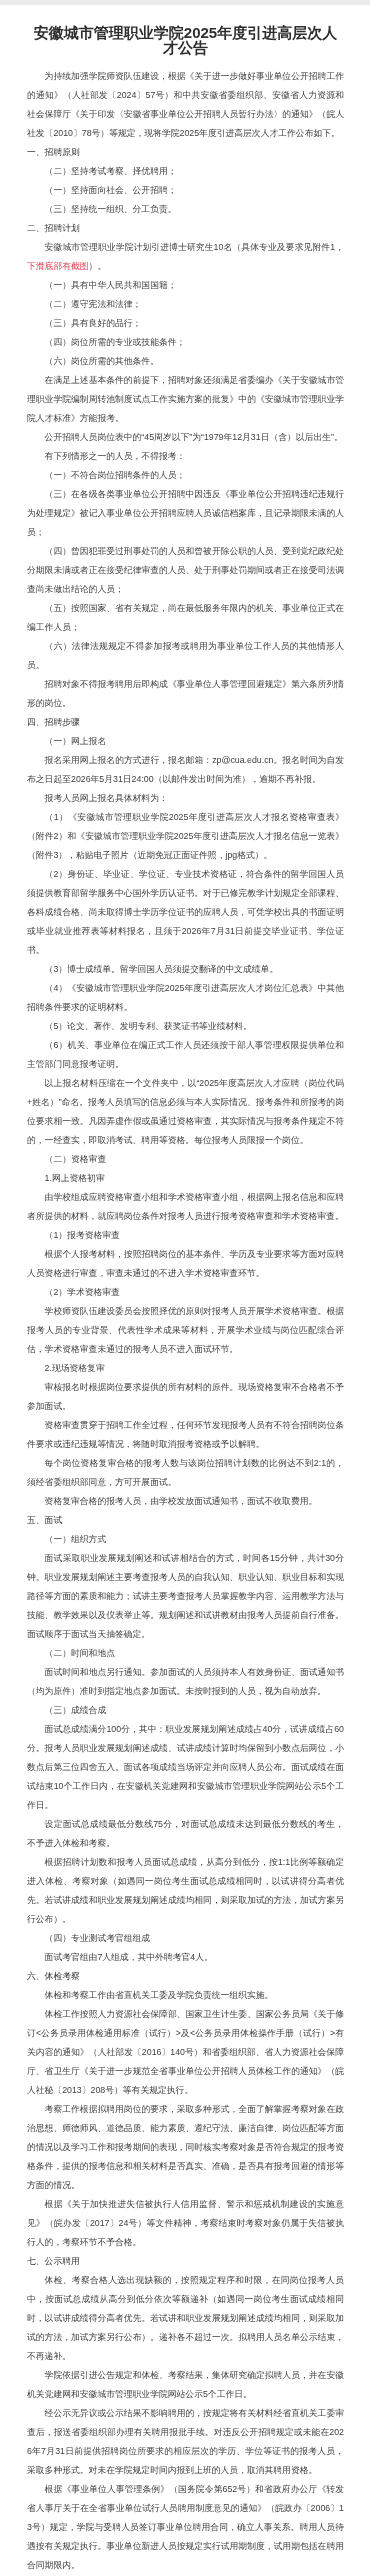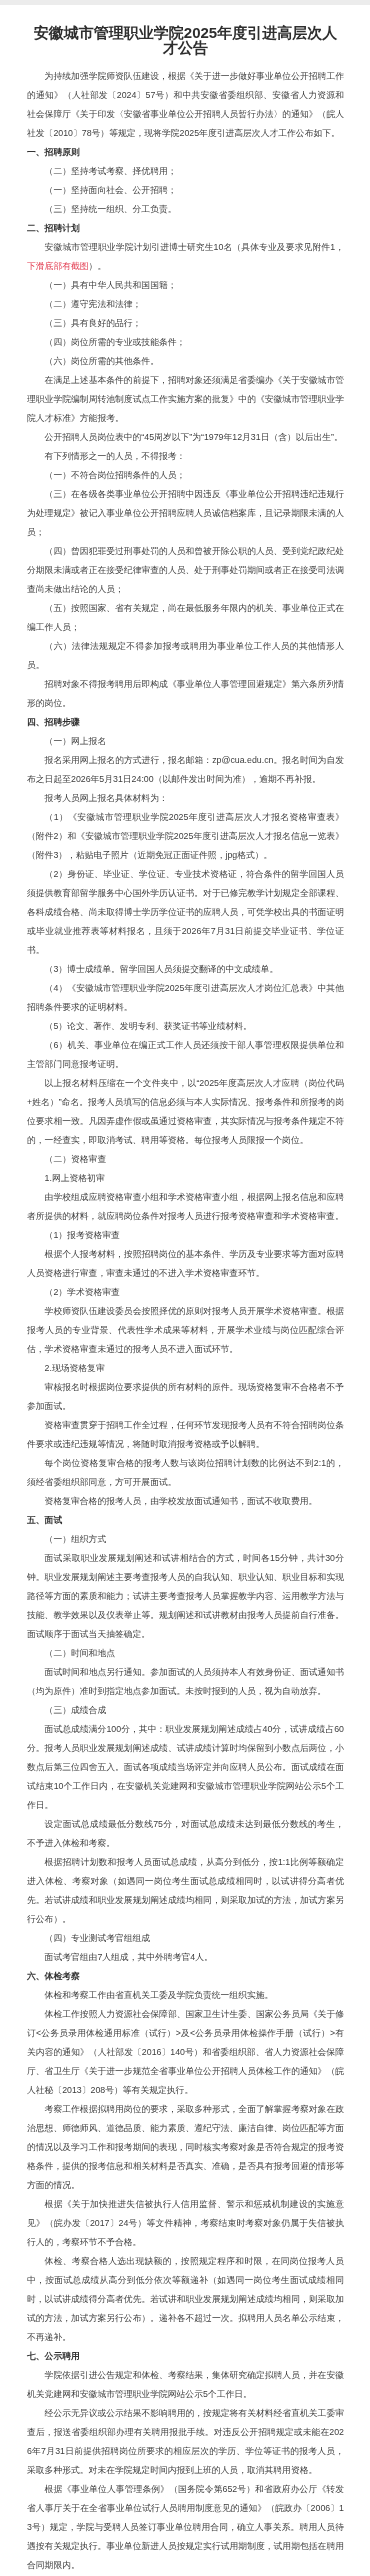--- a/index.html
+++ b/index.html
@@ -2,21 +2,21 @@
 <html style="font-size:8.2px"><head>
 <meta charset="utf-8">
 <style>
   html,body{margin:0;padding:0;background:#ffffff;}
   body{width:371px;font-family:"Liberation Sans","DejaVu Sans",sans-serif;color:#3d3d3d;}
   .page{position:relative;width:371px;min-height:2902px;background:#fff;}
   .top-strip{height:5.2px;background:#ececec;}
   .content{padding:12.4px 27px 0 27px;}
   .doc-title{font-size:15px;line-height:15.5px;font-weight:bold;text-align:center;color:#2e2e2e;margin:7.2px 0 11.3px 0;}
   .blk{font-size:8.8px;line-height:19px;text-align:justify;color:#3d3d3d;word-break:break-all;}
-  .blk.h{font-weight:bold;color:#333;}
+  .blk.h{font-weight:normal;color:#333;}
   .blk.p{text-indent:2em;}
   .red{color:#e2384d;margin-top:27px;}
 </style>
 </head>
 <body>
 
 <div class="page">
   <div class="top-strip"></div>
   <div class="content">
     <div class="doc-title">安徽城市管理职业学院2025年度引进高层次人才公告</div>
@@ -75,22 +75,22 @@
         <div class="blk p">面试总成绩满分100分，其中：职业发展规划阐述成绩占40分，试讲成绩占60分。报考人员职业发展规划阐述成绩、试讲成绩计算时均保留到小数点后两位，小数点后第三位四舍五入。面试各项成绩当场评定并向应聘人员公布。面试成绩在面试结束10个工作日内，在安徽机关党建网和安徽城市管理职业学院网站公示5个工作日。</div>
         <div class="blk p">设定面试总成绩最低分数线75分，对面试总成绩未达到最低分数线的考生，不予进入体检和考察。</div>
         <div class="blk p">根据招聘计划数和报考人员面试总成绩，从高分到低分，按1:1比例等额确定进入体检、考察对象（如遇同一岗位考生面试总成绩相同时，以试讲得分高者优先。若试讲成绩和职业发展规划阐述成绩均相同，则采取加试的方法，加试方案另行公布）。</div>
         <div class="blk p">（四）专业测试考官组组成</div>
         <div class="blk p">面试考官组由7人组成，其中外聘考官4人。</div>
         <div class="blk h">六、体检考察</div>
         <div class="blk p">体检和考察工作由省直机关工委及学院负责统一组织实施。</div>
         <div class="blk p">体检工作按照人力资源社会保障部、国家卫生计生委、国家公务员局《关于修订&lt;公务员录用体检通用标准（试行）&gt;及&lt;公务员录用体检操作手册（试行）&gt;有关内容的通知》（人社部发〔2016〕140号）和省委组织部、省人力资源社会保障厅、省卫生厅《关于进一步规范全省事业单位公开招聘人员体检工作的通知》（皖人社秘〔2013〕208号）等有关规定执行。</div>
         <div class="blk p">考察工作根据拟聘用岗位的要求，采取多种形式，全面了解掌握考察对象在政治思想、师德师风、道德品质、能力素质、遵纪守法、廉洁自律、岗位匹配等方面的情况以及学习工作和报考期间的表现，同时核实考察对象是否符合规定的报考资格条件，提供的报考信息和相关材料是否真实、准确，是否具有报考回避的情形等方面的情况。</div>
         <div class="blk p">根据《关于加快推进失信被执行人信用监督、警示和惩戒机制建设的实施意见》（皖办发〔2017〕24号）等文件精神，考察结束时考察对象仍属于失信被执行人的，考察环节不予合格。</div>
+        <div class="blk h">七、公示聘用</div>
         <div class="blk p">体检、考察合格人选出现缺额的，按照规定程序和时限，在同岗位报考人员中，按面试总成绩从高分到低分依次等额递补（如遇同一岗位考生面试成绩相同时，以试讲成绩得分高者优先。若试讲和职业发展规划阐述成绩均相同，则采取加试的方法，加试方案另行公布）。递补各不超过一次。拟聘用人员名单公示结束，不再递补。</div>
-        <div class="blk h">七、公示聘用</div>
         <div class="blk p">学院依据引进公告规定和体检、考察结果，集体研究确定拟聘人员，并在安徽机关党建网和安徽城市管理职业学院网站公示5个工作日。</div>
         <div class="blk p">经公示无异议或公示结果不影响聘用的，按规定将有关材料经省直机关工委审查后，报送省委组织部办理有关聘用报批手续。对违反公开招聘规定或未能在2026年7月31日前提供招聘岗位所要求的相应层次的学历、学位等证书的报考人员，采取多种形式。对未在学院规定时间内报到上班的人员，取消其聘用资格。</div>
         <div class="blk p">根据《事业单位人事管理条例》（国务院令第652号）和省政府办公厅《转发省人事厅关于在全省事业单位试行人员聘用制度意见的通知》（皖政办〔2006〕13号）规定，学院与受聘人员签订事业单位聘用合同，确立人事关系。聘用人员待遇按有关规定执行。事业单位新进人员按规定实行试用期制度，试用期包括在聘用合同期限内。</div>
       </div>
 
   </div>
 </div>
 
 
 </body></html>

